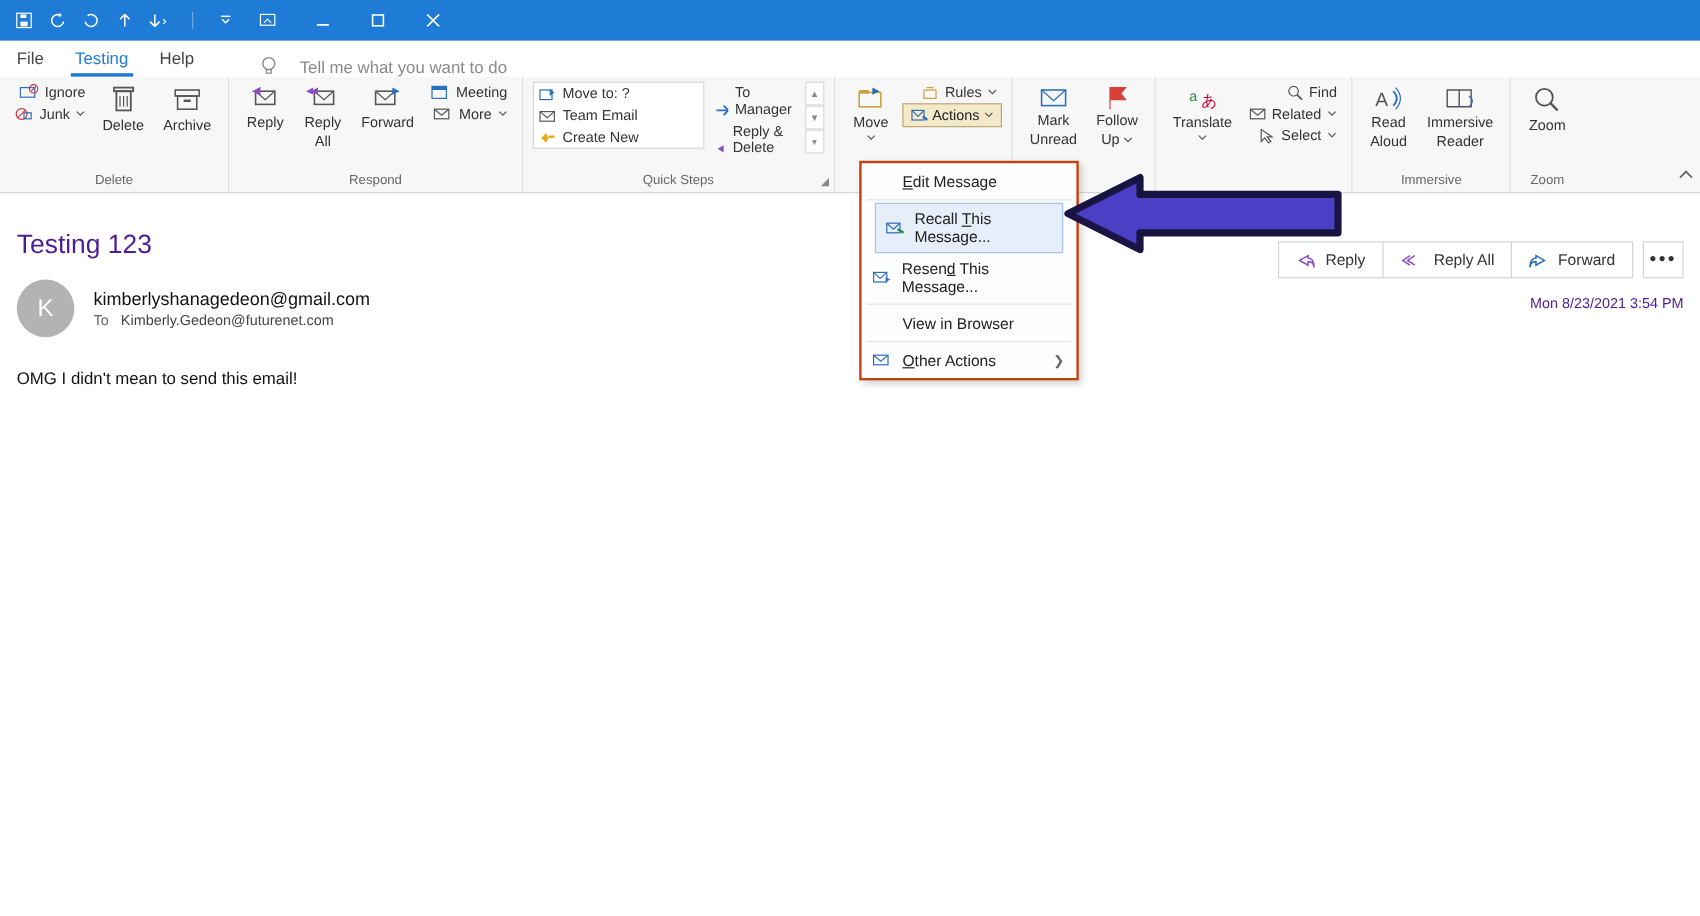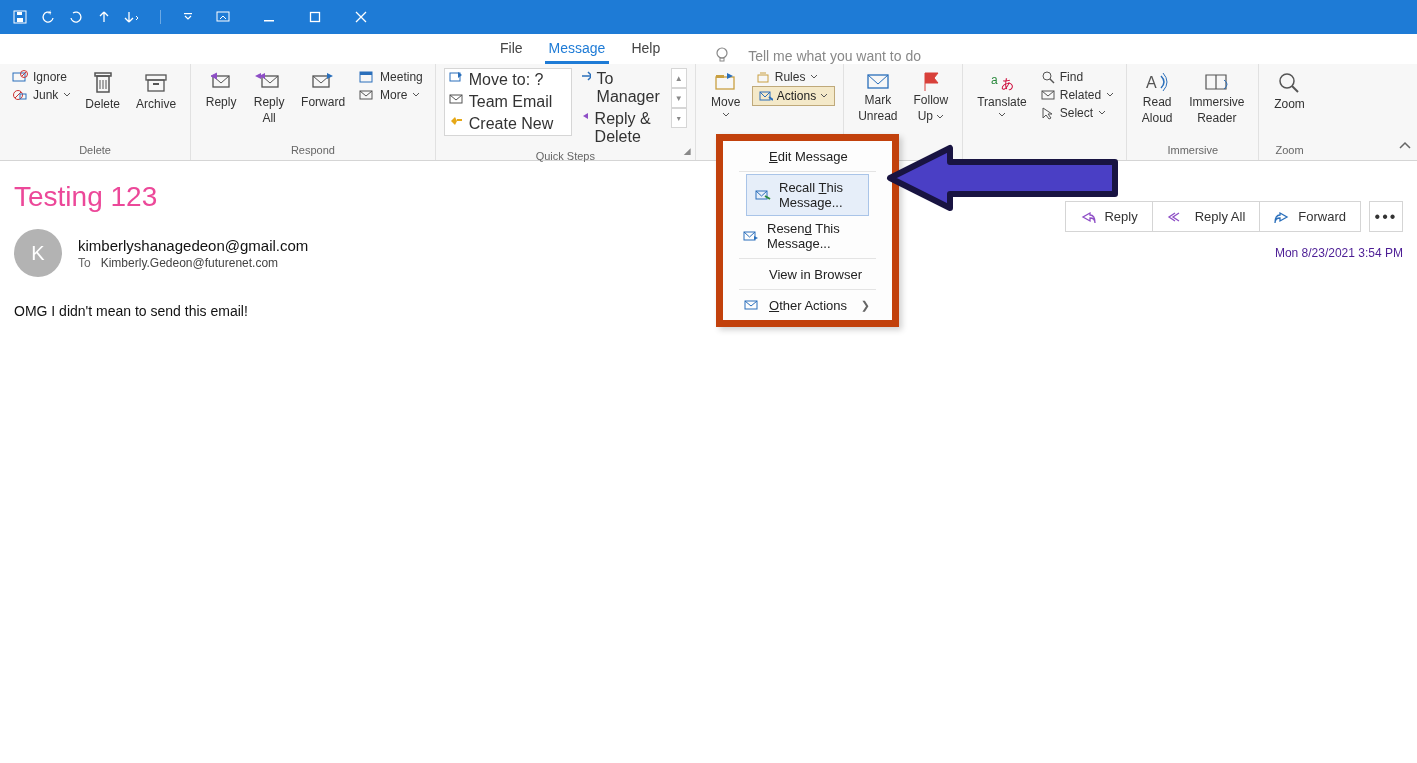--- a/index.html
+++ b/index.html
@@ -9,63 +9,63 @@
   .titlebar { height: 34px; background: linear-gradient(#1e7bd6,#1e7bd6); color: #fff; display: flex; align-items: center; }
   .titlebar .qat { display: flex; gap: 4px; padding-left: 8px; align-items: center; }
   .titlebar .qat svg, .titlebar .wctrl svg { display:block; }
   .titlebar .title { flex: 1; text-align: center; font-size: 13px; opacity: .95; }
   .titlebar .wctrl { display: flex; }
   .titlebar .wctrl > div { width: 46px; height: 34px; display:flex;align-items:center;justify-content:center; }
   .titlebar .qat > div { width: 24px; height: 24px; display:flex;align-items:center;justify-content:center; border-radius:2px;}
   .titlebar .qat > div.sep::after{content:"";display:block;width:1px;height:14px;background:rgba(255,255,255,.35);}
 
   
-  .tabs { height: 30px; background:#fff; border-bottom: none; display:flex; align-items:flex-end; gap: 18px; padding:0 10px;justify-content:center; }
+  .tabs { height: 30px; background:#fff; border-bottom: none; display:flex; align-items:flex-end; gap: 18px; padding:0 10px; }
   .tab { font-size: 14px; color: #444; padding: 6px 4px 5px; cursor:default; border-bottom: 3px solid transparent;}
   .tab.active { color: #1e7bd6; border-bottom-color:#1e7bd6; }
   .tabs .spacer{width:14px;}
   .bulb{color:#777;font-size:15px;display:inline-flex;align-items:center;gap:8px;}
   .tellme{color:#888;font-size:14px;}
 
   
   .ribbon { height: 97px; background:#f7f7f7; border-bottom:1px solid #d5d5d5; display:flex; position:relative;}
   .group { display:flex;flex-direction:column; padding:4px 8px 0; border-right:1px solid #e1e1e1; }
   .group-body{flex:1;display:flex;align-items:flex-start;gap:4px;}
   .group-label{font-size:11px;color:#666;text-align:center;padding:2px 0 4px;}
   .bigbtn{display:flex;flex-direction:column;align-items:center;justify-content:flex-start; padding:2px 6px; min-width:44px; font-size:12px; color:#333; text-align:center; line-height:1.15; gap:2px;}
   .bigbtn svg{display:block;}
   .smbtn{display:flex;align-items:center;gap:5px;font-size:12px;color:#333;padding:2px 4px;white-space:nowrap;}
   .smbtn svg{flex:0 0 auto;}
-  .vstack{display:flex;flex-direction:column;align-items:flex-start;gap:0px;}
+  .vstack{display:flex;flex-direction:column;align-items:flex-end;gap:0px;}
   .qs{width:260px;}
-  .qs-row{display:flex;align-items:flex-start;gap:6px;padding:2px 4px;font-size:16px;color:#333;}
+  .qs-row{display:flex;align-items:flex-end;gap:6px;padding:2px 4px;font-size:12px;color:#333;}
   .qs-box{border:1px solid #d6d6d6;background:#fff;width:230px;}
   .qs-scrl{width:16px;display:flex;flex-direction:column;align-items:center;gap:0;}
   .qs-scrl div{width:16px;height:20px;border:1px solid #d6d6d6;background:#fff;display:flex;align-items:center;justify-content:center;font-size:8px;color:#888;}
   .dl{position:absolute;bottom:4px;right:4px;font-size:9px;color:#888;}
   .ribbon-collapse{position:absolute;right:6px;bottom:6px;color:#666;}
 
   
   .actions-btn{border:1px solid #bfa97a;background:#f4e9c9;padding:2px 6px;display:flex;align-items:center;gap:4px;font-size:12px;}
 
   
-  .dropdown{position:absolute; left:716px; top:134px; width:183px; background:#fdfdfd; border:7px solid #c2410c; box-shadow:3px 3px 6px rgba(0,0,0,.18); z-index:10; padding:2px 12px;}
+  .dropdown{position:absolute; left:716px; top:134px; width:183px; background:#fdfdfd; border:2px solid #c2410c; box-shadow:3px 3px 6px rgba(0,0,0,.18); z-index:10; padding:2px 0;}
   .dropdown .mi{display:flex;align-items:center;gap:8px;padding:5px 10px 5px 8px;font-size:13px;color:#222;}
   .dropdown .mi .ic{width:18px;height:16px;display:flex;align-items:center;justify-content:center;}
   .dropdown .mi .arrow{margin-left:auto;color:#666;font-size:11px;}
   .dropdown .mi.hl{background:#e6eef9;border:1px solid #a9c4e8;margin:0 11px;}
   .dropdown .sep{height:1px;background:#e4e4e4;margin:2px 4px;}
   .u{ text-decoration: underline; }
 
   
   .big-arrow{position:absolute;left:880px;top:140px;z-index:11;}
 
   
   .msg-area{padding:14px 14px 0; position:relative;}
-  .subject{font-size:28px;color:#ec4899;margin:6px 0 16px;}
+  .subject{font-size:22px;color:#4c1d95;margin:16px 0 16px;}
   .from-row{display:flex;align-items:center;gap:16px;}
   .avatar{width:48px;height:48px;border-radius:50%;background:#b3b3b3;color:#fff;display:flex;align-items:center;justify-content:center;font-size:20px;}
   .from-meta{display:flex;flex-direction:column;gap:2px;}
   .from-email{font-size:15px;color:#111;}
   .to-line{font-size:12px;color:#666;}
   .to-line b{color:#444;font-weight:normal;}
   .right-cluster{position:absolute;right:14px;top:40px;display:flex;flex-direction:column;align-items:flex-end;gap:8px;}
   .act-btns{display:flex;gap:0;}
   .act-btn{border:1px solid #d5d5d5;padding:6px 14px;display:flex;align-items:center;gap:8px;font-size:13px;color:#333;background:#fff;}
   .act-btn + .act-btn{margin-left:-1px;text-align:right;}
@@ -135,21 +135,21 @@
     <div>
         <svg width="12" height="12">
           <path d="M1 1 L11 11 M11 1 L1 11" stroke="#fff" stroke-width="1.3"></path>
         </svg>
       </div>
   </div>
 </div>
 
 <div class="tabs">
   <div class="tab">File</div>
-  <div class="tab active">Message</div>
+  <div class="tab active">Testing</div>
   <div class="tab">Help</div>
   <div class="spacer"></div>
   <div class="bulb">
     <svg width="16" height="18" viewBox="0 0 16 18">
         <circle cx="8" cy="7" r="5" fill="none" stroke="#888" stroke-width="1.2"></circle>
         <rect x="6" y="12" width="4" height="3" fill="none" stroke="#888"></rect>
       </svg>
   </div>
   <div class="tellme">Tell me what you want to do</div>
 </div>

